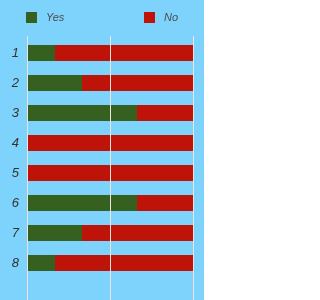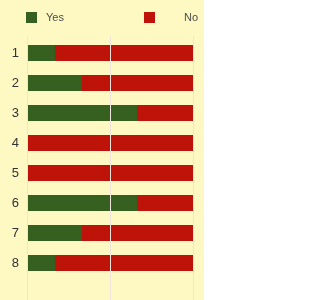--- a/index.html
+++ b/index.html
@@ -12,41 +12,42 @@
     height: 300px;
     overflow: hidden;
     font-family: "Liberation Sans", sans-serif;
     -webkit-font-smoothing: antialiased;
   }
 
   #chart-root {
     position: relative;
     width: 204px;
     height: 300px;
-    background: #fef9c3;
+    background: #7dd3fc;
     box-sizing: border-box;
+    font-style: italic;
   }
 
   
   #legend {
     position: absolute;
     left: 0;
     top: 0;
     width: 204px;
     height: 36px;
   }
   .legend-entry {
     position: absolute;
     top: 10px;
     height: 14px;
     display: flex;
     align-items: center;
   }
   .legend-entry.legend-yes { left: 26px; }
-  .legend-entry.legend-no  { left: 144px; gap: 20px; }
+  .legend-entry.legend-no  { left: 144px; }
   .legend-swatch {
     width: 11px;
     height: 11px;
     display: inline-block;
     flex: 0 0 auto;
   }
   .legend-label {
     margin-left: 9px;
     font-size: 11px;
     color: #4d4d4d;

